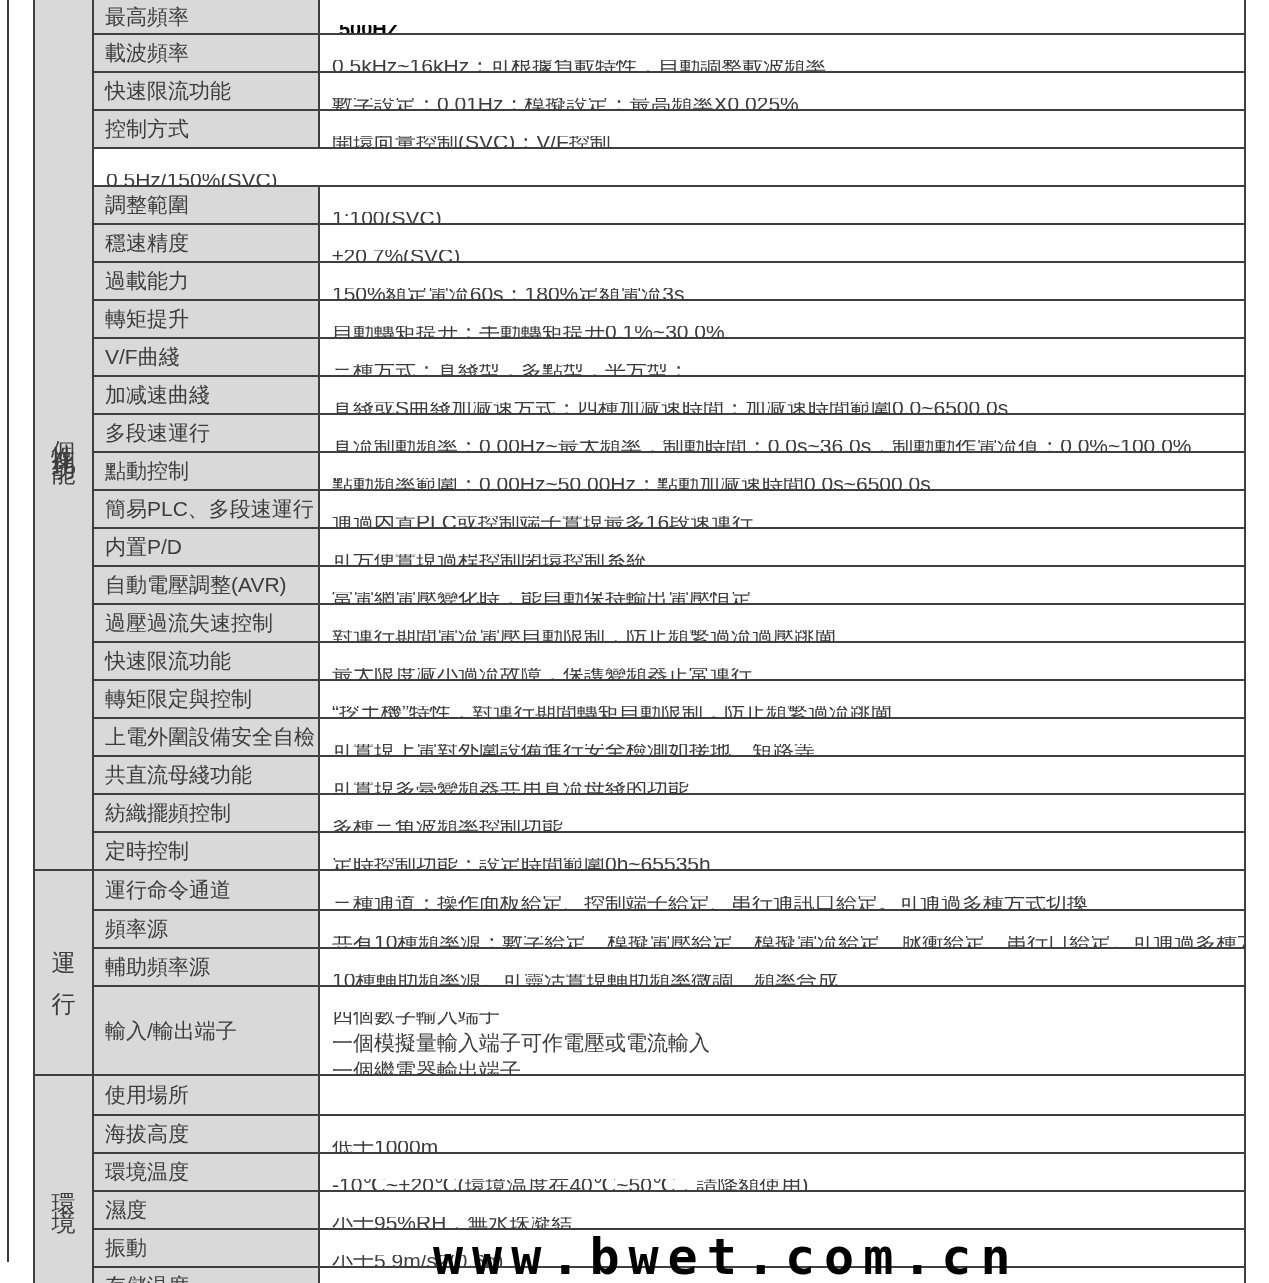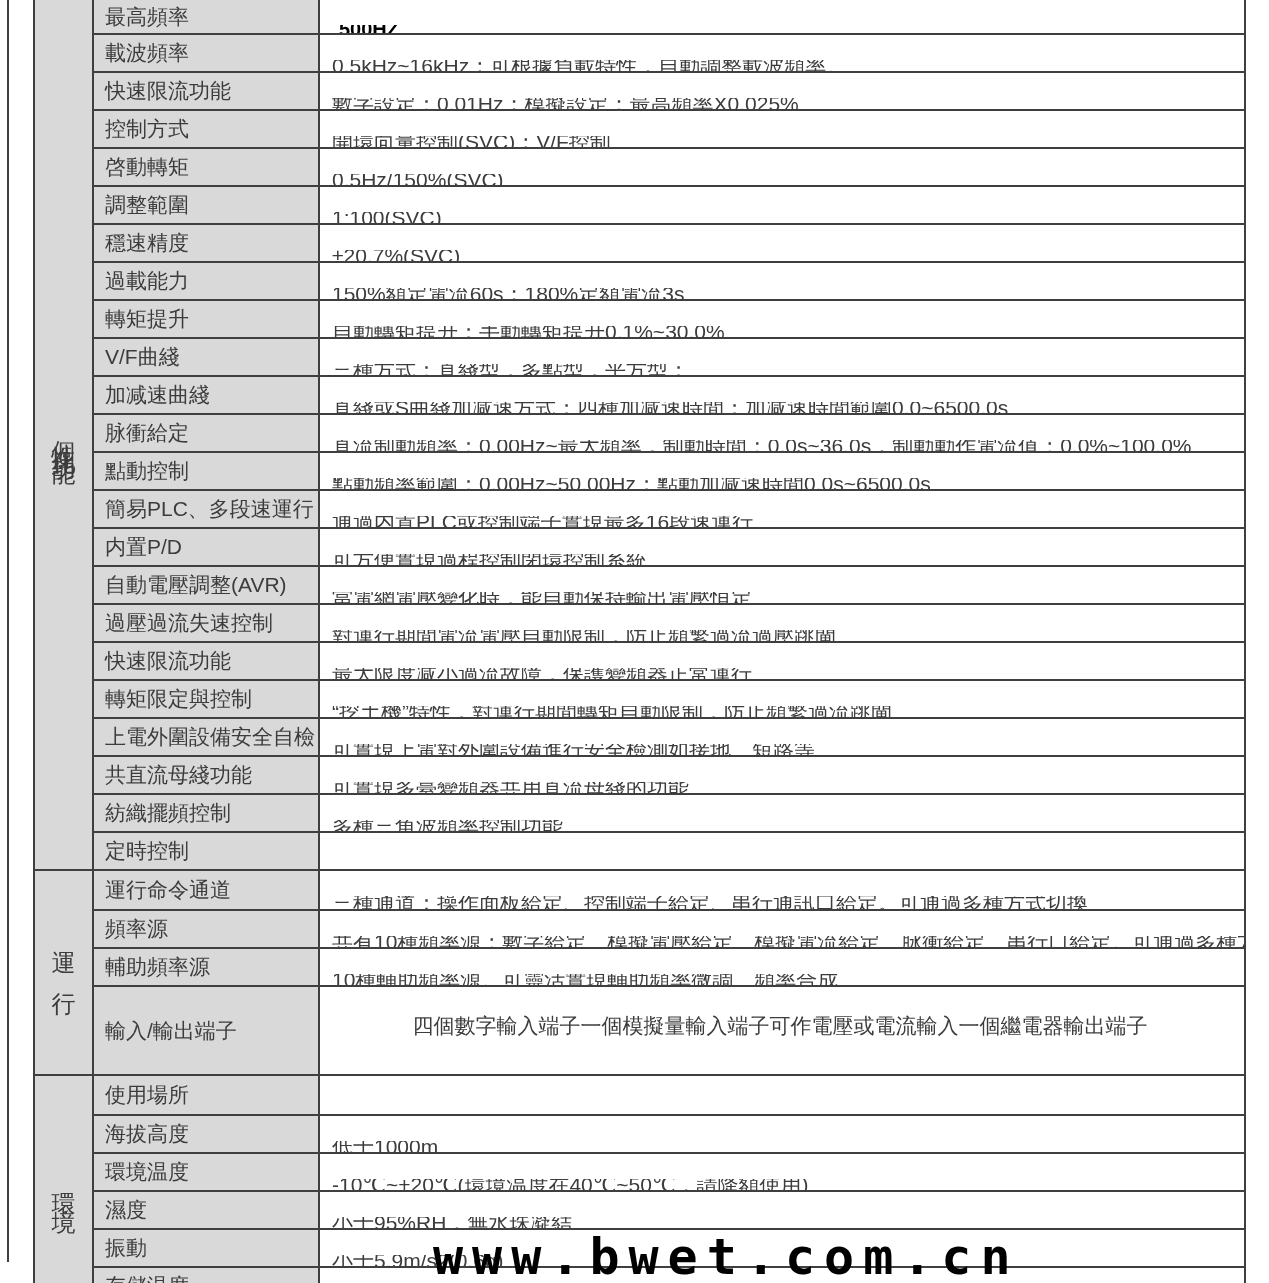--- a/index.html
+++ b/index.html
@@ -62,21 +62,21 @@
   }
   .cell.value{
     flex:1;min-width:0;
     padding:0 16px 0 12px;
     font-size:21px;white-space:nowrap;overflow:hidden;
     background:var(--value-bg);
     margin-top:25px;
   }
   .cell.value.em{font-weight:bold;color:#000;padding-left:19px;font-size:20px;}
   .cell.value.multi{
-    align-items:flex-start;justify-content:center;
+    flex-direction:column;align-items:flex-start;justify-content:center;
     line-height:28px;
   }
 
   .watermark{
     position:absolute;left:433px;top:1228px;
     font-family:"DejaVu Sans Mono","Liberation Mono",monospace;
     font-weight:bold;font-size:50px;letter-spacing:9px;
     color:var(--watermark);z-index:5;white-space:nowrap;
   }
 </style>
@@ -101,21 +101,20 @@
           </div>
           <div class="row">
             <div class="cell label">快速限流功能</div>
             <div class="cell value">數字設定：0.01Hz；模擬設定：最高頻率X0.025%</div>
           </div>
           <div class="row">
             <div class="cell label">控制方式</div>
             <div class="cell value">開環向量控制(SVC)；V/F控制</div>
           </div>
           <div class="row">
-            <div class="cell label">啓動轉矩</div>
             <div class="cell value">0.5Hz/150%(SVC)</div>
           </div>
           <div class="row">
             <div class="cell label">調整範圍</div>
             <div class="cell value">1:100(SVC)</div>
           </div>
           <div class="row">
             <div class="cell label">穩速精度</div>
             <div class="cell value">±20.7%(SVC)</div>
           </div>
@@ -129,21 +128,21 @@
           </div>
           <div class="row">
             <div class="cell label">V/F曲綫</div>
             <div class="cell value">三種方式：直綫型，多點型，平方型；</div>
           </div>
           <div class="row">
             <div class="cell label">加减速曲綫</div>
             <div class="cell value">直綫或S曲綫加减速方式；四種加减速時間；加减速時間範圍0.0~6500.0s</div>
           </div>
           <div class="row">
-            <div class="cell label">脉衝給定</div>
+            <div class="cell label">多段速運行</div>
             <div class="cell value">直流制動頻率：0.00Hz~最大頻率，制動時間：0.0s~36.0s，制動動作電流值：0.0%~100.0%</div>
           </div>
           <div class="row">
             <div class="cell label">點動控制</div>
             <div class="cell value">點動頻率範圍：0.00Hz~50.00Hz；點動加减速時間0.0s~6500.0s</div>
           </div>
           <div class="row">
             <div class="cell label">簡易PLC、多段速運行</div>
             <div class="cell value">通過内置PLC或控制端子實現最多16段速運行</div>
           </div>
@@ -174,20 +173,21 @@
           <div class="row">
             <div class="cell label">共直流母綫功能</div>
             <div class="cell value">可實現多臺變頻器共用直流母綫的功能</div>
           </div>
           <div class="row">
             <div class="cell label">紡織擺頻控制</div>
             <div class="cell value">多種三角波頻率控制功能</div>
           </div>
           <div class="row">
             <div class="cell label">定時控制</div>
+            <div class="cell value">定時控制功能：設定時間範圍0h~65535h</div>
           </div>
         </div>
       </div>
       <div class="section s2">
         <div class="group-cell">
           <div class="group-text">運行</div>
         </div>
         <div class="rows">
           <div class="row first">
             <div class="cell label">運行命令通道</div>

